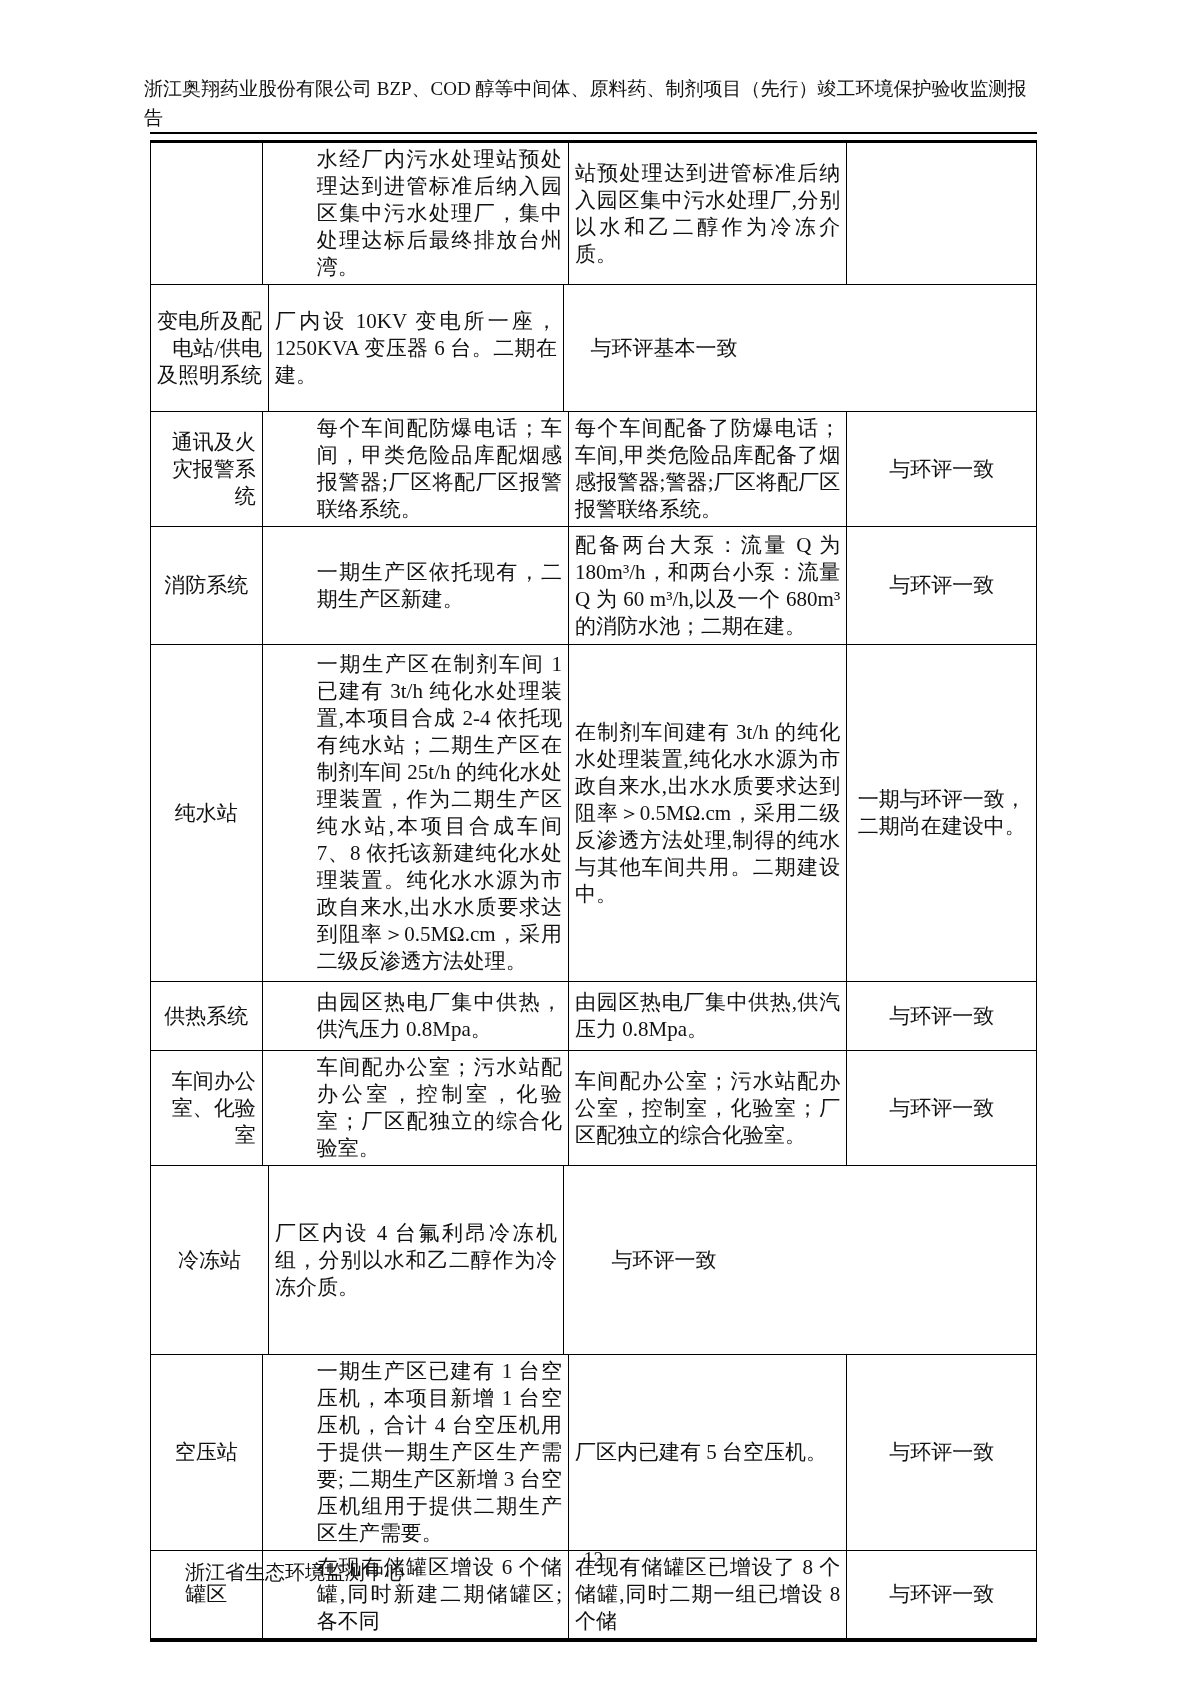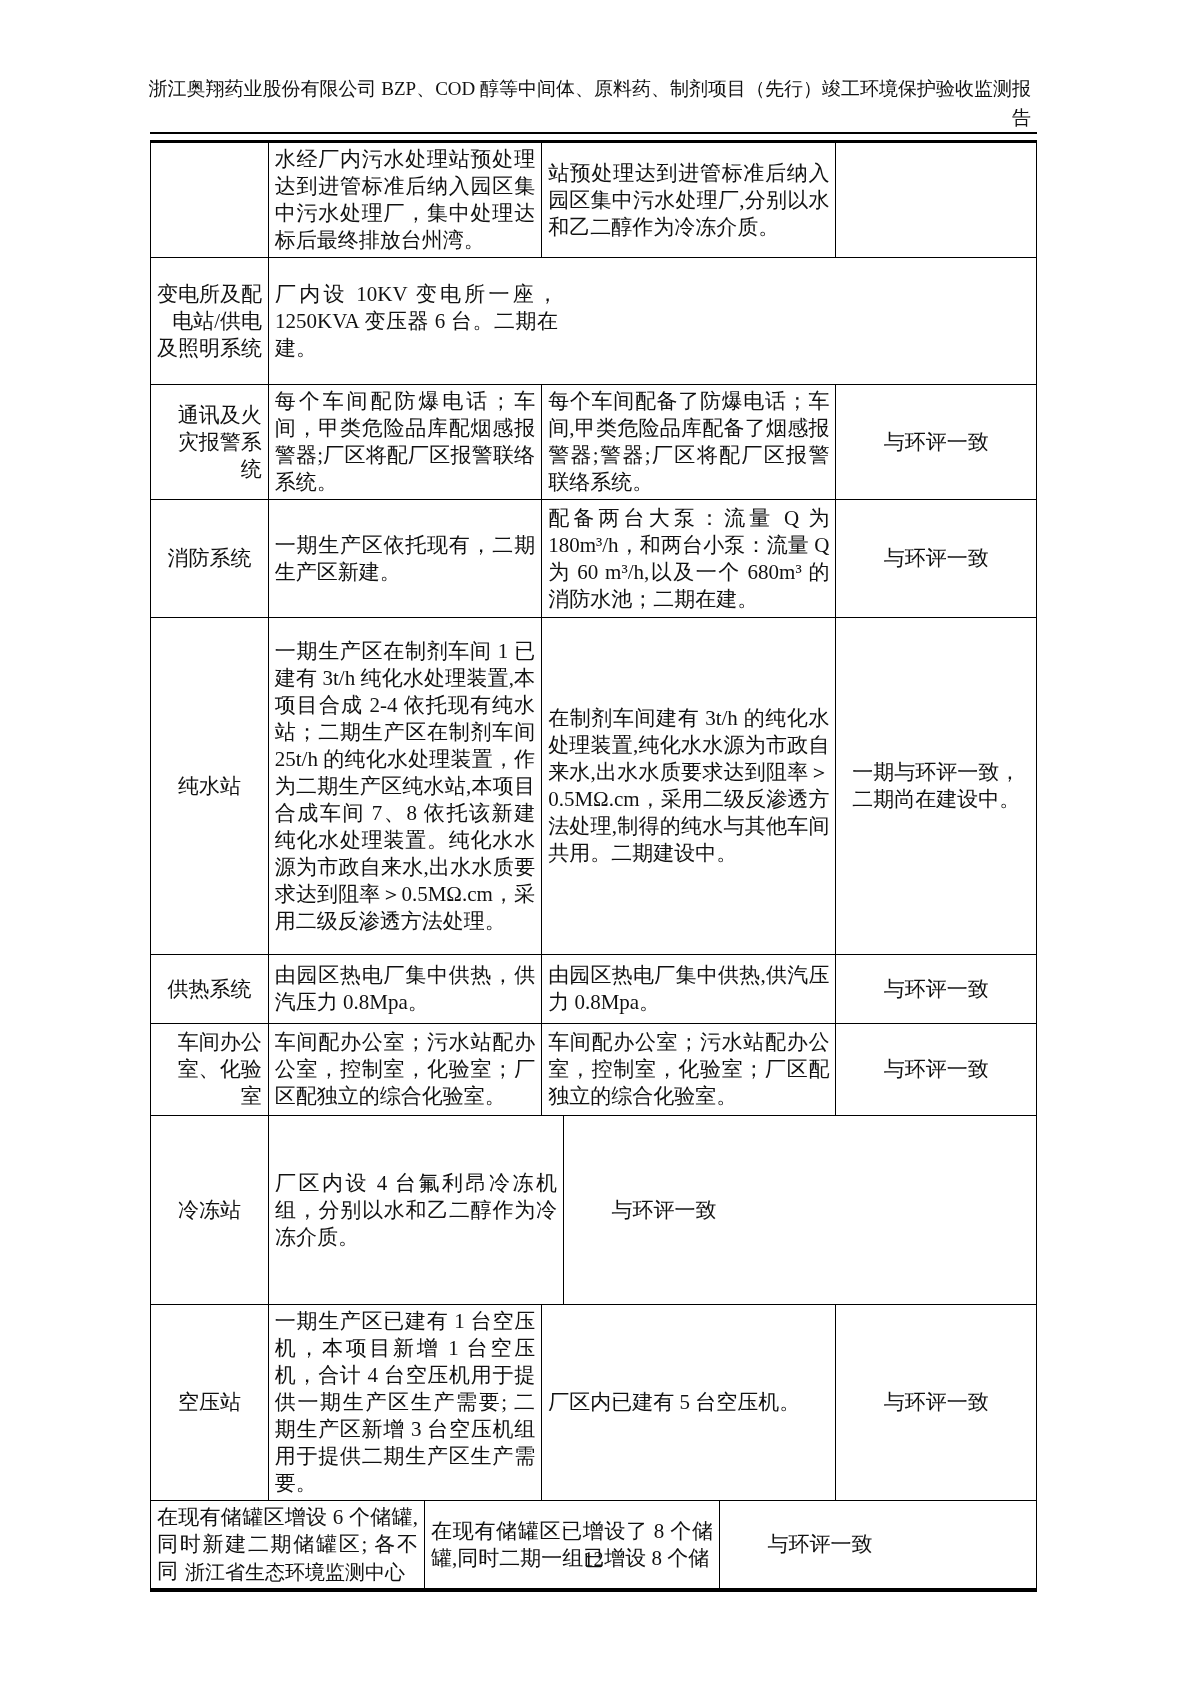--- a/index.html
+++ b/index.html
@@ -8,22 +8,22 @@
     position: relative;
     width: 1190px; height: 1683px;
     background: #ffffff;
     font-family: "Liberation Serif", "DejaVu Serif", serif;
     color: #111111;
     margin: 0 auto;
     overflow: hidden;
   }
   .doc-header {
     position: absolute;
-    top: 74px; left: 131px; width: 900px;
-    text-align: right;
+    top: 74px; left: 144px; width: 900px;
+    text-align: left;
     font-size: 19px;
     line-height: 29px;
   }
   .header-rule {
     position: absolute;
     top: 132px; left: 150px; width: 887px; height: 2px;
     background: #000;
   }
   .cmp-table {
     position: absolute;
@@ -37,21 +37,21 @@
   .trow:last-child { border-bottom: none; }
   .tcell {
     border-right: 1px solid #000;
     display: flex; align-items: center;
     padding: 3px 6px;
     font-size: 21px;
     line-height: 27px;
   }
   .tcell:last-child { border-right: none; }
   .c1 { width: 118px; justify-content: center; text-align: right; }
-  .c2 { width: 274px; }
+  .c2 { width: 274px; margin-left: 48px; }
   .c3 { width: 295px; }
   .c4 { width: 200px; justify-content: center; text-align: center; }
   .jtext { text-align: justify; text-justify: inter-ideograph; width: 100%; }
   .doc-footer {
     position: absolute;
     top: 1548px; left: 0; width: 100%;
     font-size: 20px;
   }
   .footer-org { position: absolute; left: 185px; top: 11px; }
   .footer-page { position: absolute; left: 150px; width: 887px; text-align: center; top: 0; }
@@ -79,20 +79,21 @@
           <div class="jtext">站预处理达到进管标准后纳入园区集中污水处理厂,分别以水和乙二醇作为冷冻介质。</div>
         </div>
       <div class="tcell c4"></div>
     </div>
 
     <div class="trow" style="min-height:127px">
       <div class="tcell c1">变电所及配电站/供电及照明系统</div>
       <div class="tcell c3">
           <div class="jtext">厂内设 10KV 变电所一座，1250KVA 变压器 6 台。二期在建。</div>
         </div>
+      <div class="tcell c4">与环评基本一致</div>
     </div>
 
     <div class="trow" style="min-height:110px">
       <div class="tcell c1">通讯及火灾报警系统</div>
       <div class="tcell c2">
           <div class="jtext">每个车间配防爆电话；车间，甲类危险品库配烟感报警器;厂区将配厂区报警联络系统。</div>
         </div>
       <div class="tcell c3">
           <div class="jtext">每个车间配备了防爆电话；车间,甲类危险品库配备了烟感报警器;警器;厂区将配厂区报警联络系统。</div>
         </div>
@@ -156,20 +157,21 @@
       <div class="tcell c2">
           <div class="jtext">一期生产区已建有 1 台空压机，本项目新增 1 台空压机，合计 4 台空压机用于提供一期生产区生产需要; 二期生产区新增 3 台空压机组用于提供二期生产区生产需要。</div>
         </div>
       <div class="tcell c3">
           <div class="jtext">厂区内已建有 5 台空压机。</div>
         </div>
       <div class="tcell c4">与环评一致</div>
     </div>
 
     <div class="trow" style="min-height:63px">
+      <div class="tcell c1">罐区</div>
       <div class="tcell c2">
           <div class="jtext">在现有储罐区增设 6 个储罐,同时新建二期储罐区; 各不同</div>
         </div>
       <div class="tcell c3">
           <div class="jtext">在现有储罐区已增设了 8 个储罐,同时二期一组已增设 8 个储</div>
         </div>
       <div class="tcell c4">与环评一致</div>
     </div>
 
   </div>

